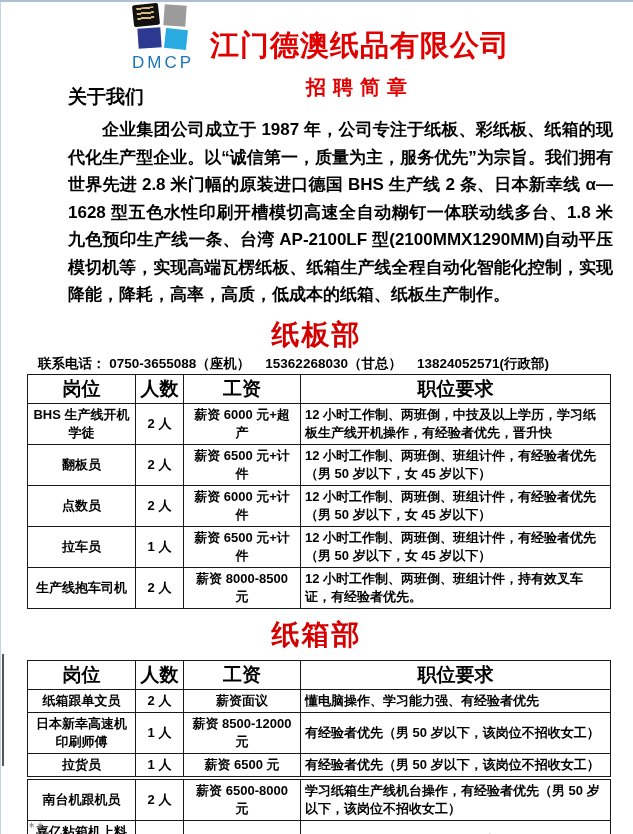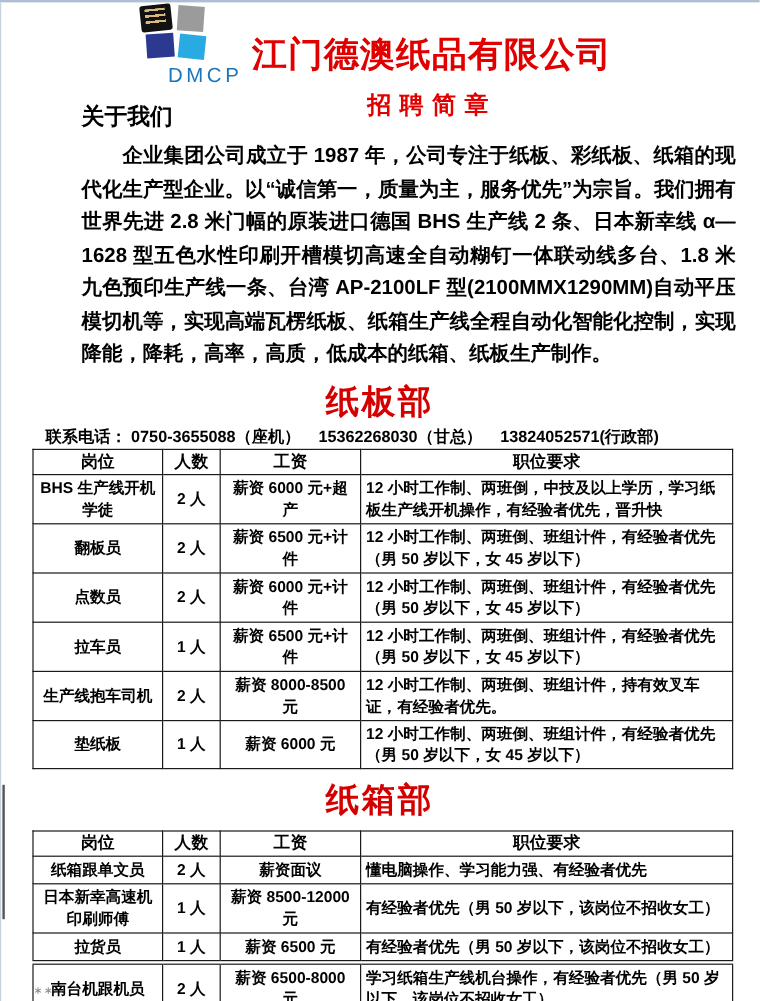--- a/index.html
+++ b/index.html
@@ -11,21 +11,21 @@
     position:relative;
     overflow:hidden;
     border-top:2px solid #aebfd4;
   }
   .edge-left{position:absolute;left:0;top:0;width:1px;height:834px;background:#c6d2e0;}
   .edge-left-dark{position:absolute;left:2px;top:652px;width:2px;height:112px;background:#555;}
   .corner-marks{position:absolute;left:28px;top:818px;color:#8a8a8a;font-size:9px;letter-spacing:1px;}
 
   
   .header{position:relative;height:70px;}
-  .logo-block{position:absolute;left:92px;top:2px;width:110px;text-align:right;}
+  .logo-block{position:absolute;left:108px;top:2px;width:110px;text-align:center;}
   .logo-grid{width:64px;height:46px;margin:0 auto;position:relative;}
   .tile{position:absolute;}
   .tile-paper{left:2px;top:0;width:26px;height:22px;background:#111;transform:rotate(-6deg);border-radius:2px;}
   .tile-paper .lines{position:absolute;left:4px;top:3px;width:17px;height:14px;
     background:repeating-linear-gradient(180deg,#d9b97a 0 2px,#111 2px 5px);}
   .tile-gray{left:33px;top:1px;width:22px;height:21px;background:#9b9b9b;transform:rotate(4deg);}
   .tile-navy{left:7px;top:24px;width:23px;height:20px;background:#2b3990;transform:rotate(-4deg);}
   .tile-cyan{left:34px;top:25px;width:22px;height:20px;background:#29abe2;transform:rotate(6deg);}
   .logo-text{margin-top:3px;color:#1b75bb;font-size:17px;letter-spacing:3px;font-weight:500;}
 
@@ -45,21 +45,21 @@
 
   table.jobs{
     margin-left:27px;width:583px;
     border-collapse:collapse;table-layout:fixed;
     font-size:13px;font-weight:bold;
   }
   table.jobs th,table.jobs td{
     border:1.6px solid #1a1a1a;
     padding:2px 4px;vertical-align:middle;
   }
-  table.jobs th{font-size:14px;padding:1px 2px;}
+  table.jobs th{font-size:19px;padding:1px 2px;}
   col.c-pos{width:108px;} col.c-num{width:48px;} col.c-sal{width:117px;} col.c-req{width:310px;}
   td.t-pos,td.t-num,td.t-sal{text-align:center;}
   td.t-req{text-align:left;padding-left:6px;line-height:1.35;}
   tr.seam td{border-top:4px double #1a1a1a;}
 </style>
 </head>
 <body>
 
 <div class="edge-left"></div>
 <div class="edge-left-dark"></div>
@@ -125,26 +125,20 @@
     <td class="t-num">1 人</td>
     <td class="t-sal">薪资 6500 元+计件</td>
     <td class="t-req">12 小时工作制、两班倒、班组计件，有经验者优先（男 50 岁以下，女 45 岁以下）</td>
   </tr>
   <tr>
     <td class="t-pos">生产线抱车司机</td>
     <td class="t-num">2 人</td>
     <td class="t-sal">薪资 8000-8500 元</td>
     <td class="t-req">12 小时工作制、两班倒、班组计件，持有效叉车证，有经验者优先。</td>
   </tr>
-  <tr>
-    <td class="t-pos">垫纸板</td>
-    <td class="t-num">1 人</td>
-    <td class="t-sal">薪资 6000 元</td>
-    <td class="t-req">12 小时工作制、两班倒、班组计件，有经验者优先（男 50 岁以下，女 45 岁以下）</td>
-  </tr>
 </tbody>
   </table>
 
 <div class="section-heading" style="margin-bottom:6px;">纸箱部</div>
 
 <table class="jobs">
   <colgroup>
       <col class="c-pos">
       <col class="c-num">
       <col class="c-sal">

